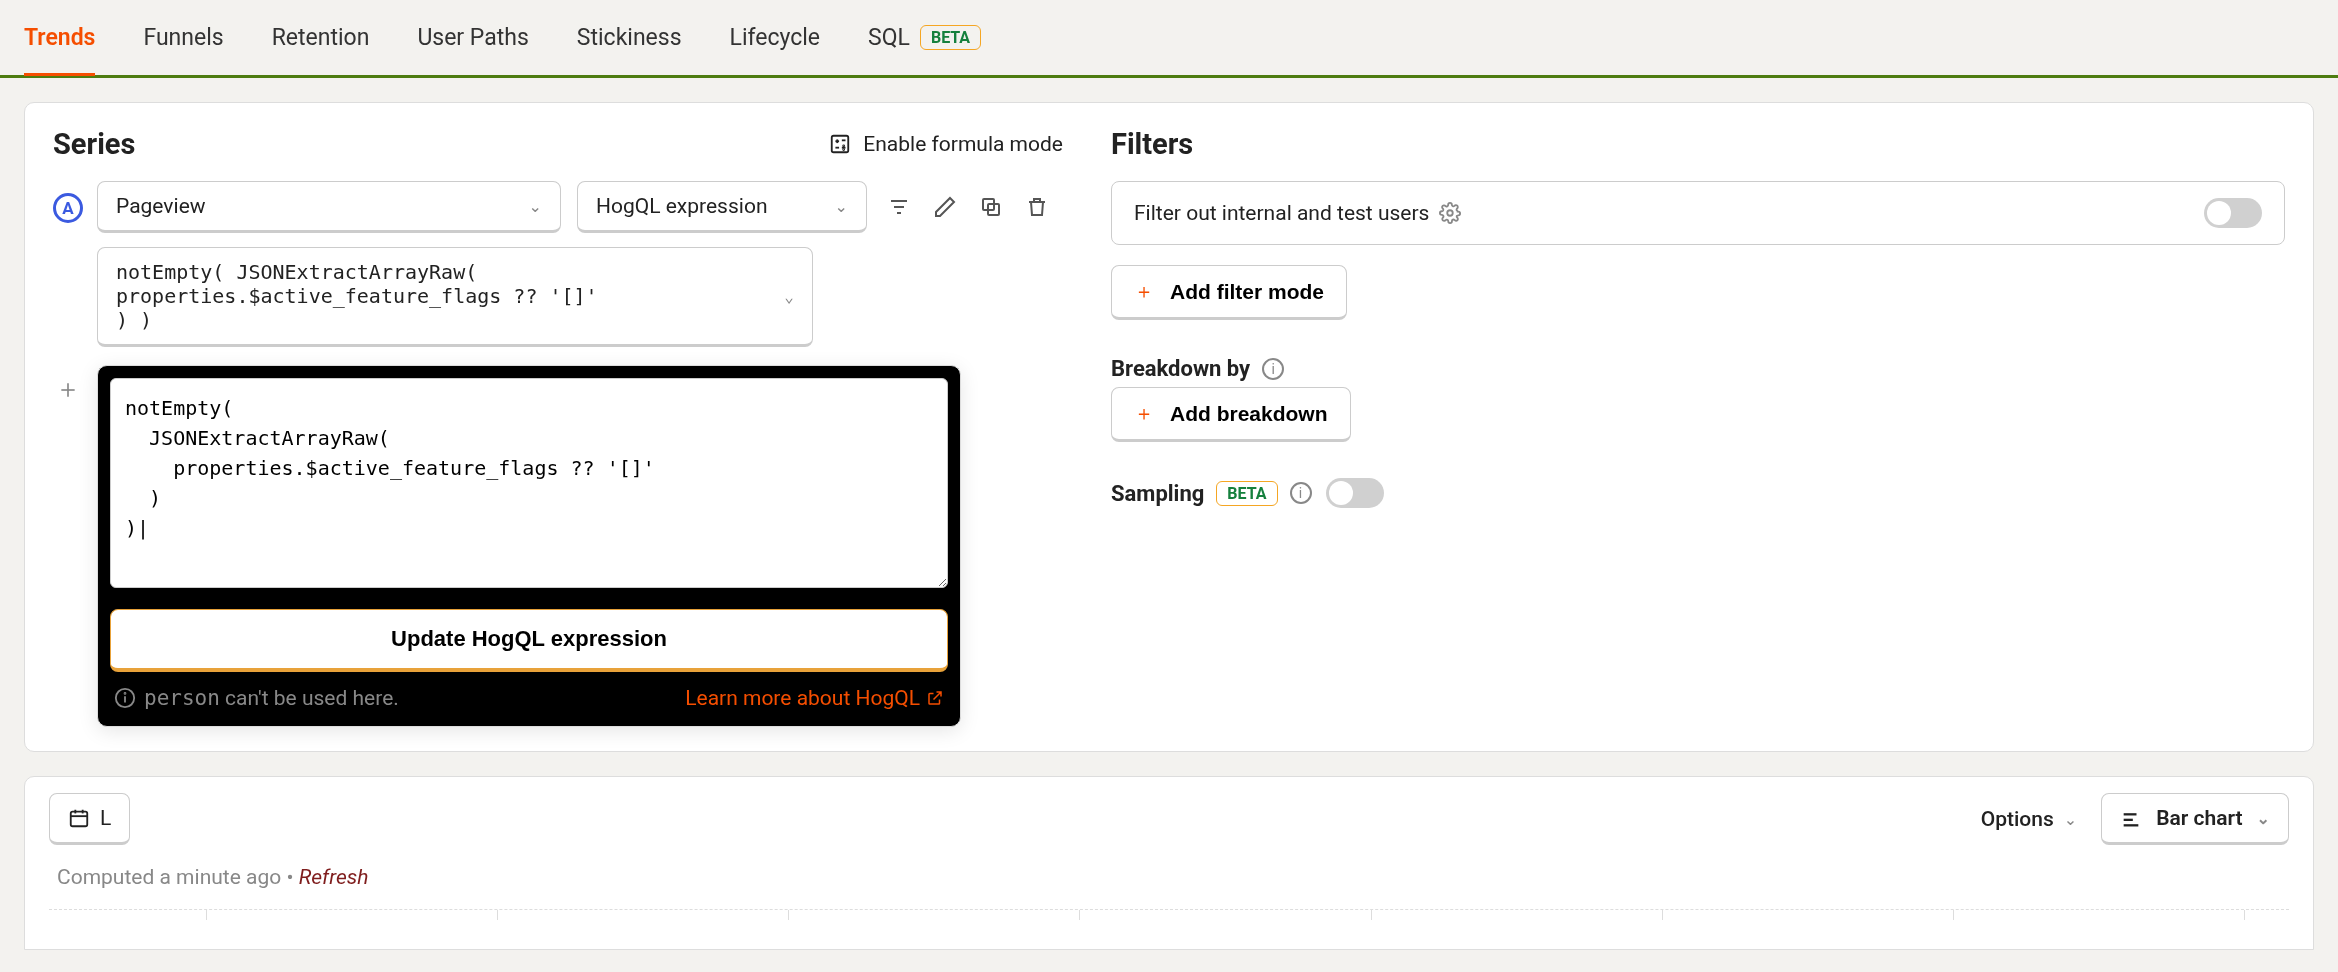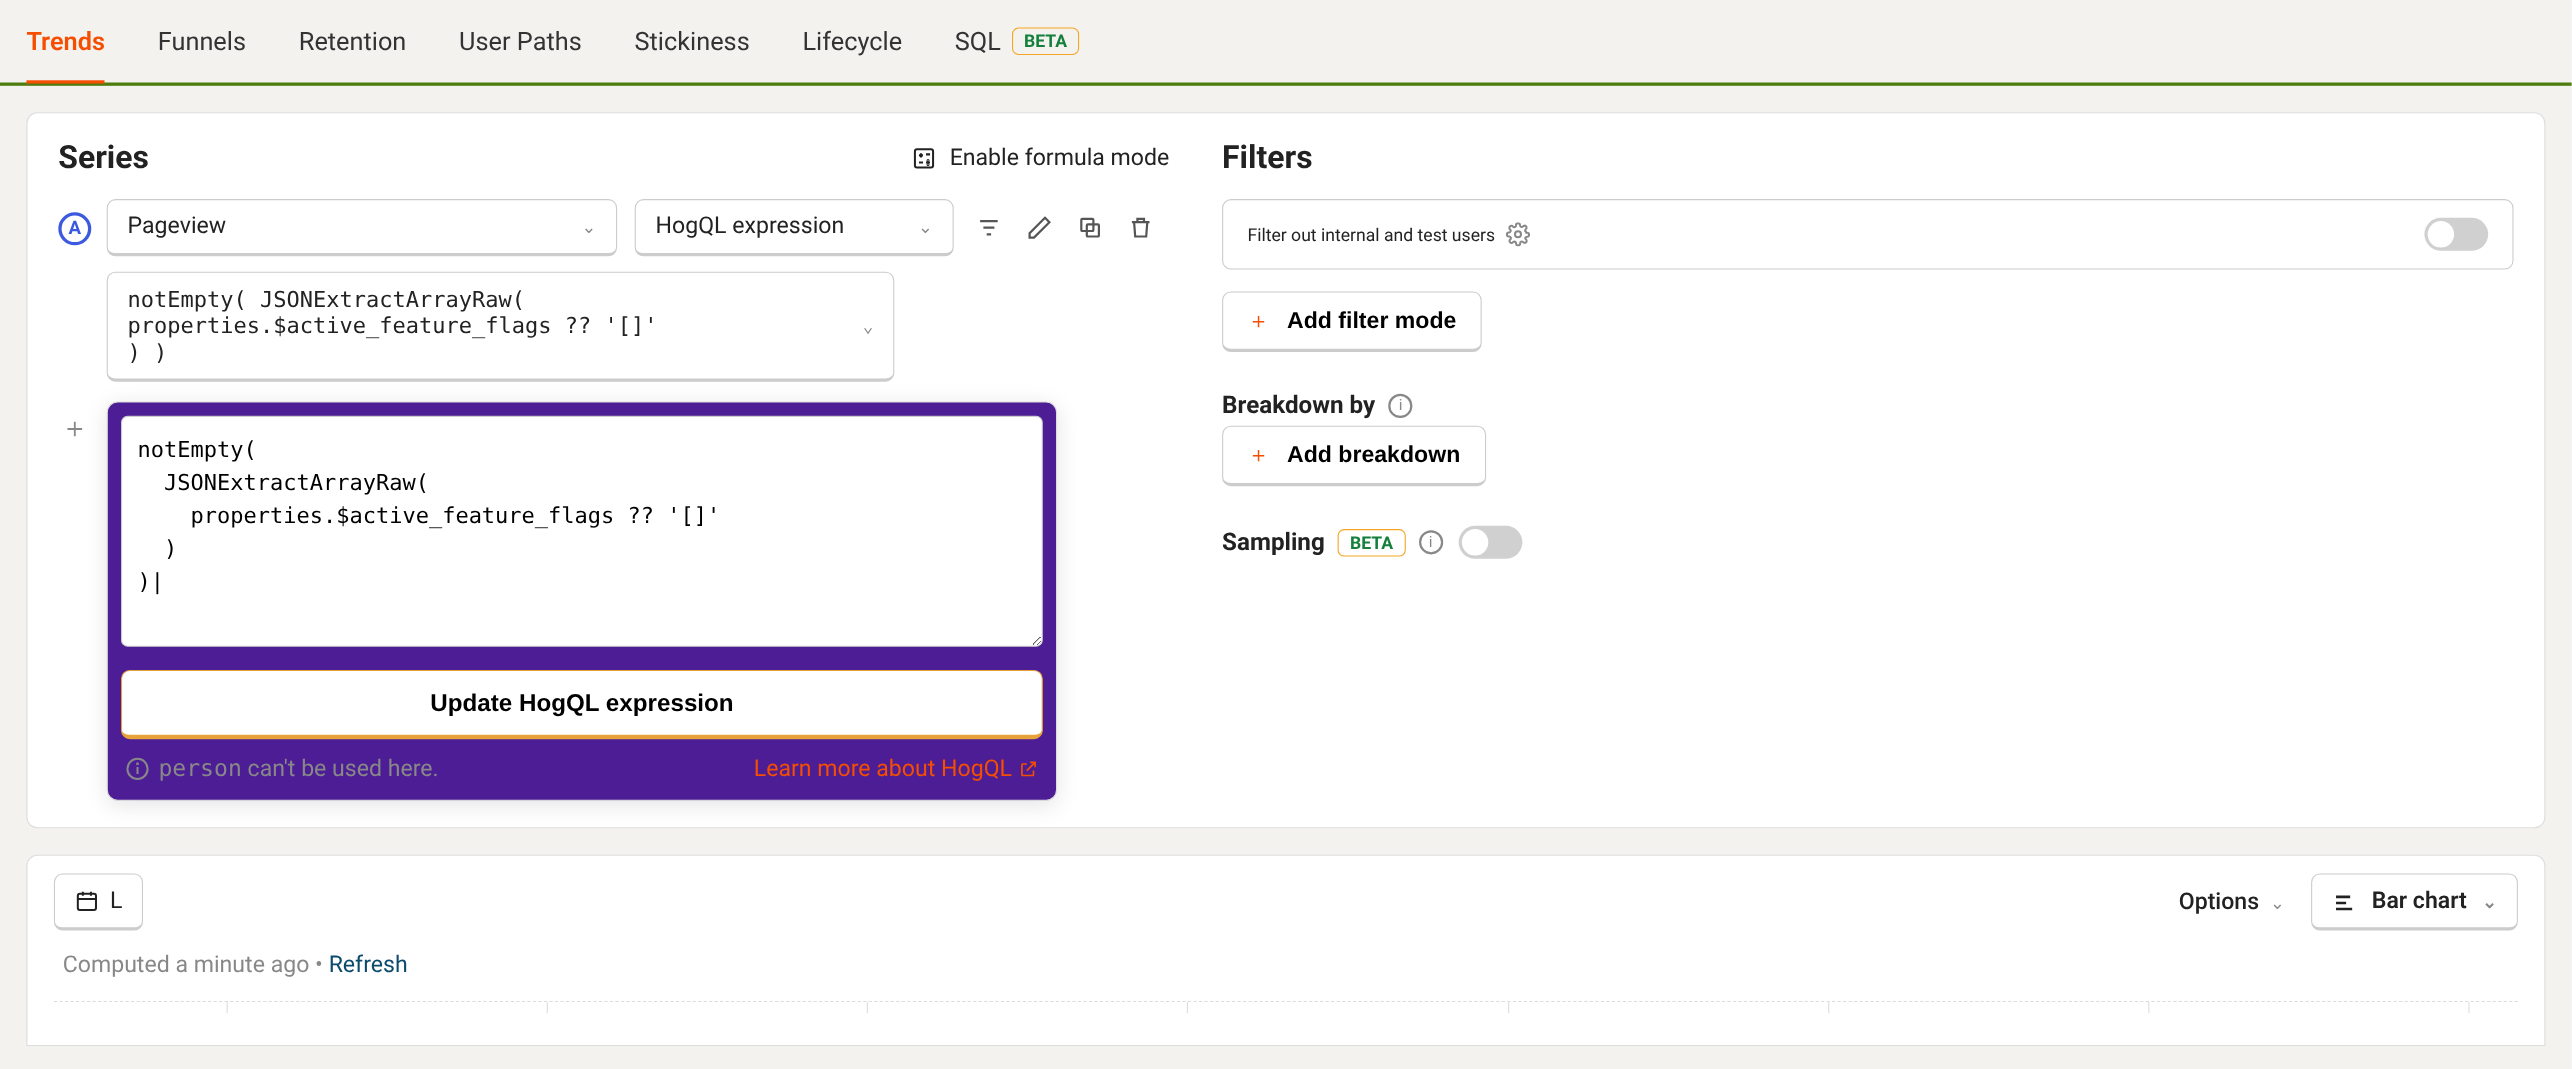--- a/index.html
+++ b/index.html
@@ -185,21 +185,21 @@
       color: #888;
       font-size: 24px;
       display:flex;
       align-items:center;
       justify-content:center;
       cursor: pointer;
       flex-shrink: 0;
     }
     
     .editor-popup {
-      background: #4c1d95;
+      background: #000000;
       border: 1px solid #ddd;
       border-radius: 10px;
       box-shadow: 0 4px 20px rgba(0,0,0,0.1);
       padding: 12px;
       width: 864px;
       position: relative;
     }
     .code-editor {
       width: 100%;
       height: 210px;
@@ -252,21 +252,21 @@
       gap: 6px;
     }
     
     .filter-box {
       border: 1px solid #ccc;
       border-radius: 8px;
       padding: 16px 22px;
       display: flex;
       align-items: center;
       justify-content: space-between;
-      font-size: 16px;
+      font-size: 21px;
       margin-bottom: 20px;
     }
     .filter-label {
       display: flex;
       align-items: center;
       gap: 10px;
     }
     .toggle {
       width: 58px;
       height: 30px;
@@ -377,21 +377,21 @@
       font-size: 21px;
       font-weight: 600;
       cursor: pointer;
       background: #fff;
     }
     .computed-row {
       padding: 20px 0 0 8px;
       color: #888;
       font-size: 21px;
     }
-    .computed-row .refresh { color: #0c4a6e; cursor: pointer; }
+    .computed-row .refresh { color: #7f1d1d; cursor: pointer; font-style: italic; }
     .chart-area {
       margin-top: 20px;
       border-top: 1px dashed #ddd;
       height: 40px;
       position: relative;
     }
     .tick {
       position: absolute;
       top: 0;
       width: 1px;

